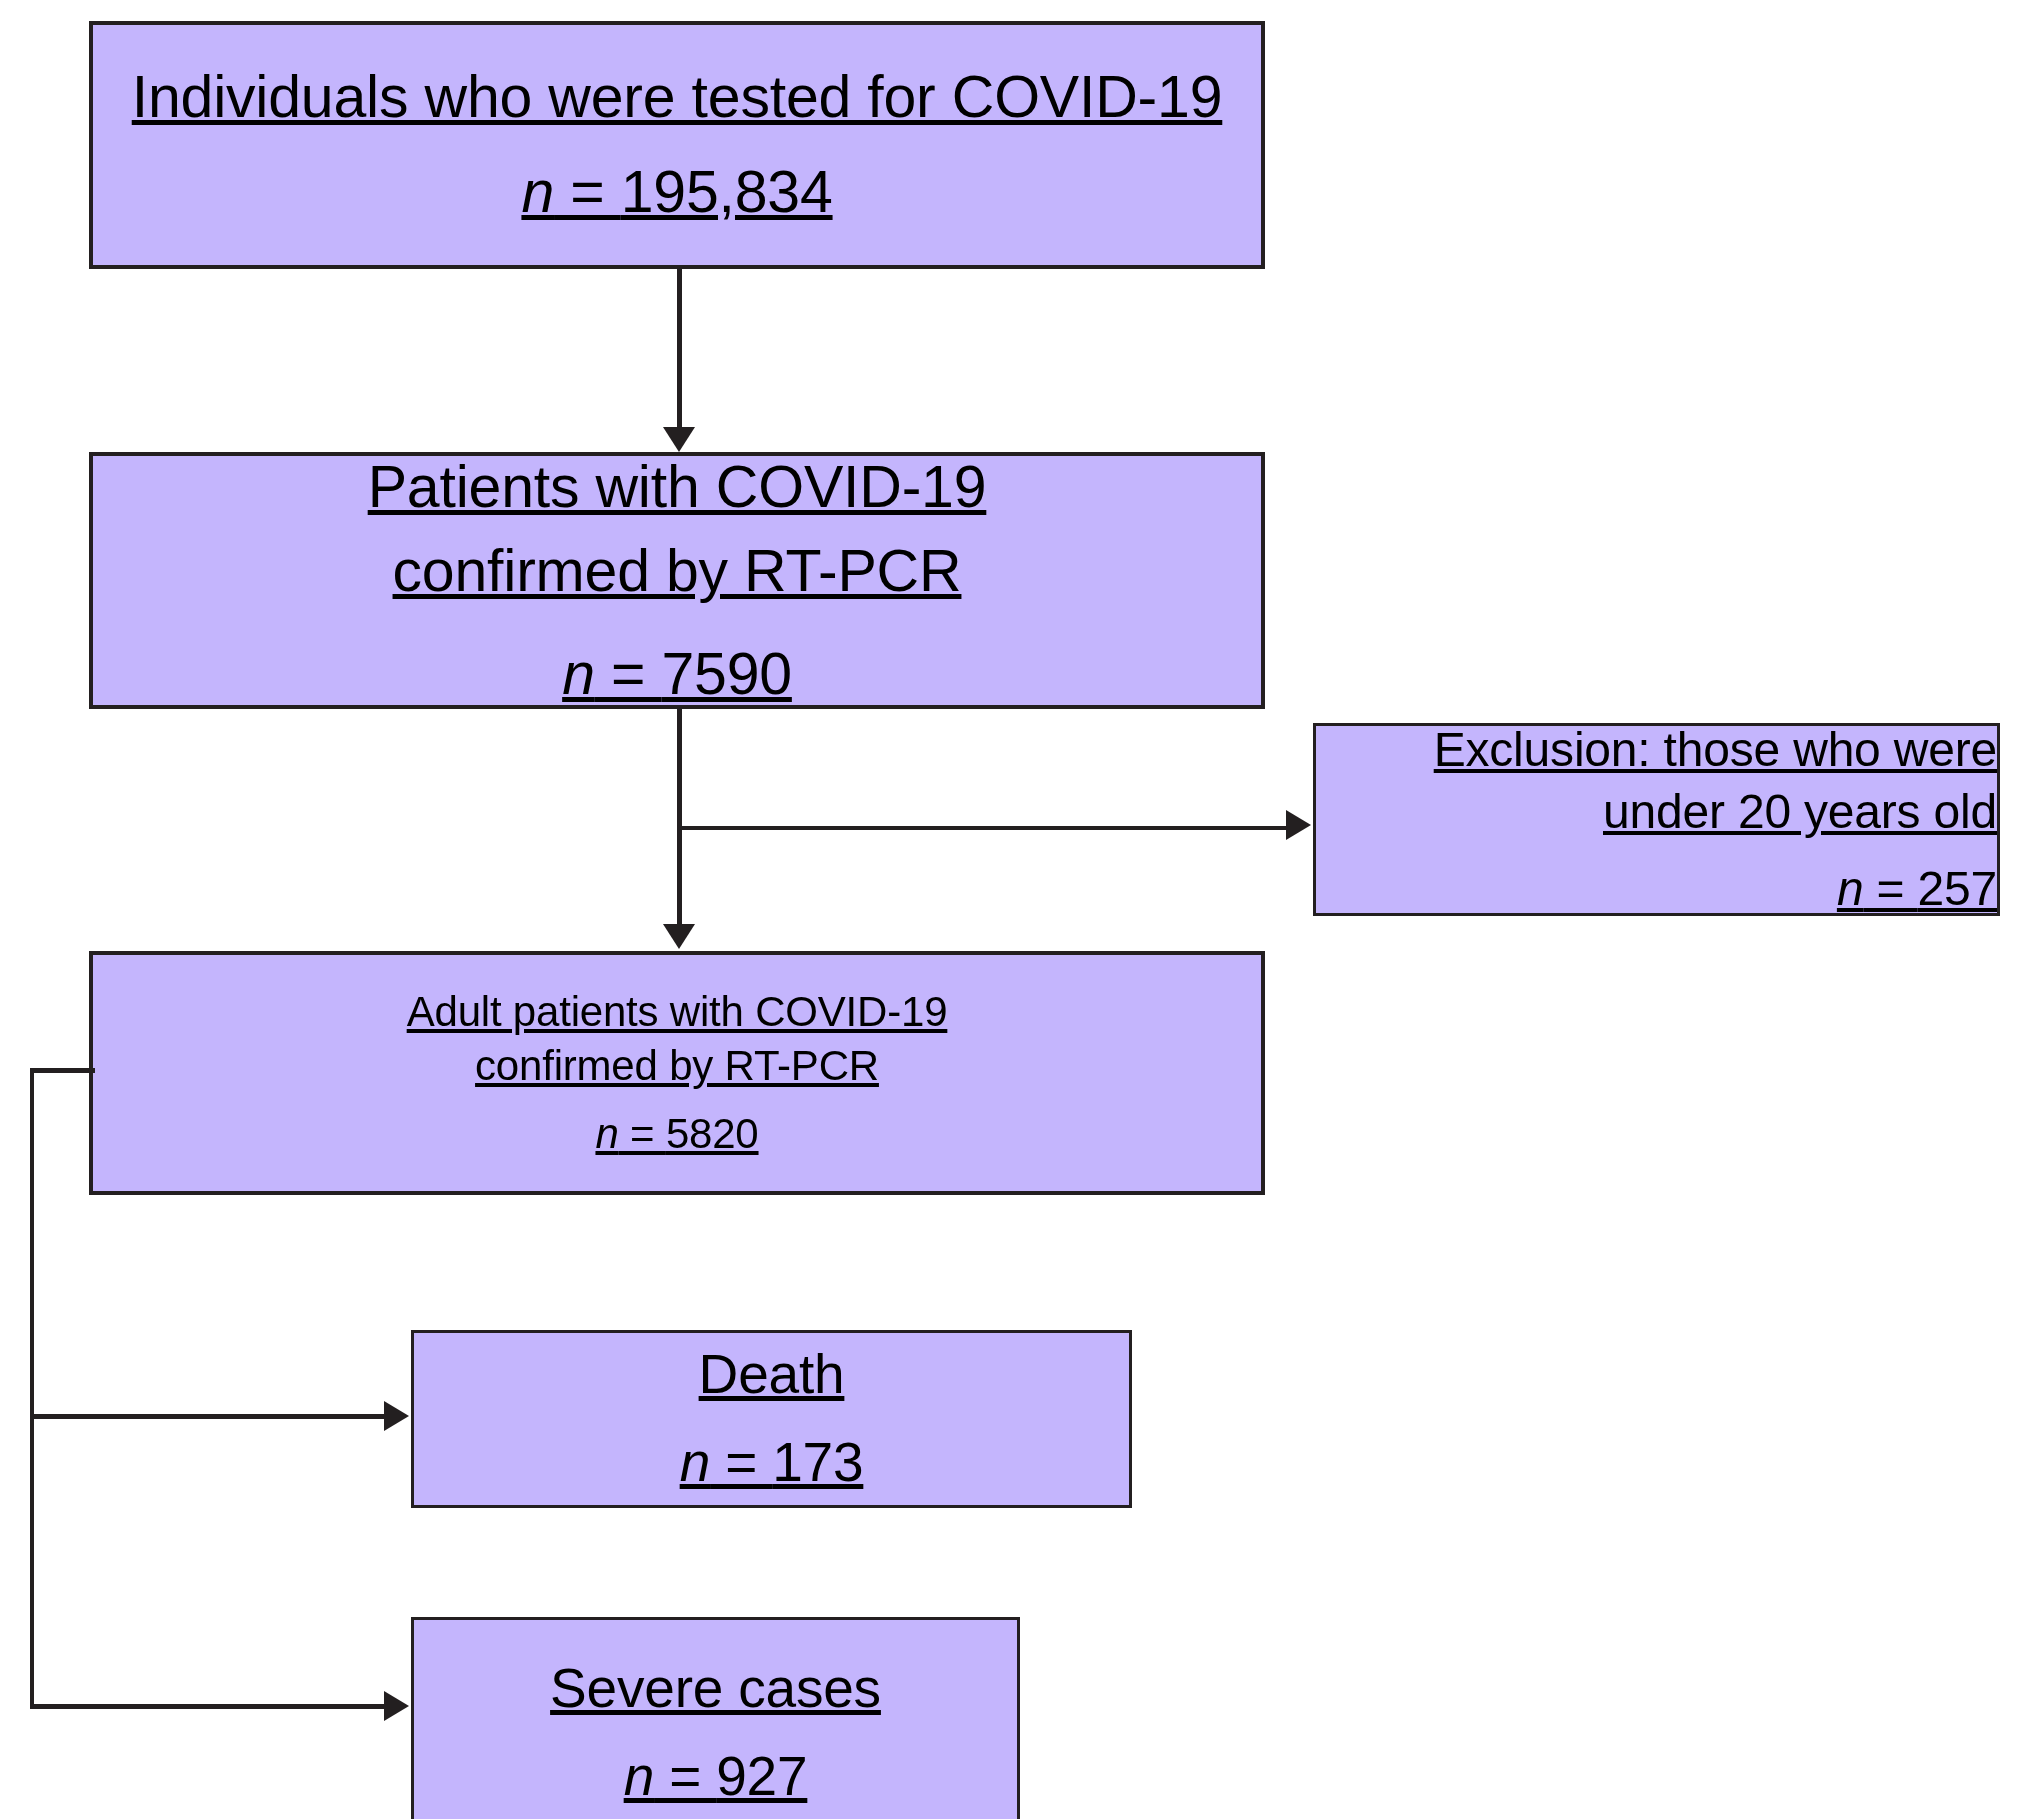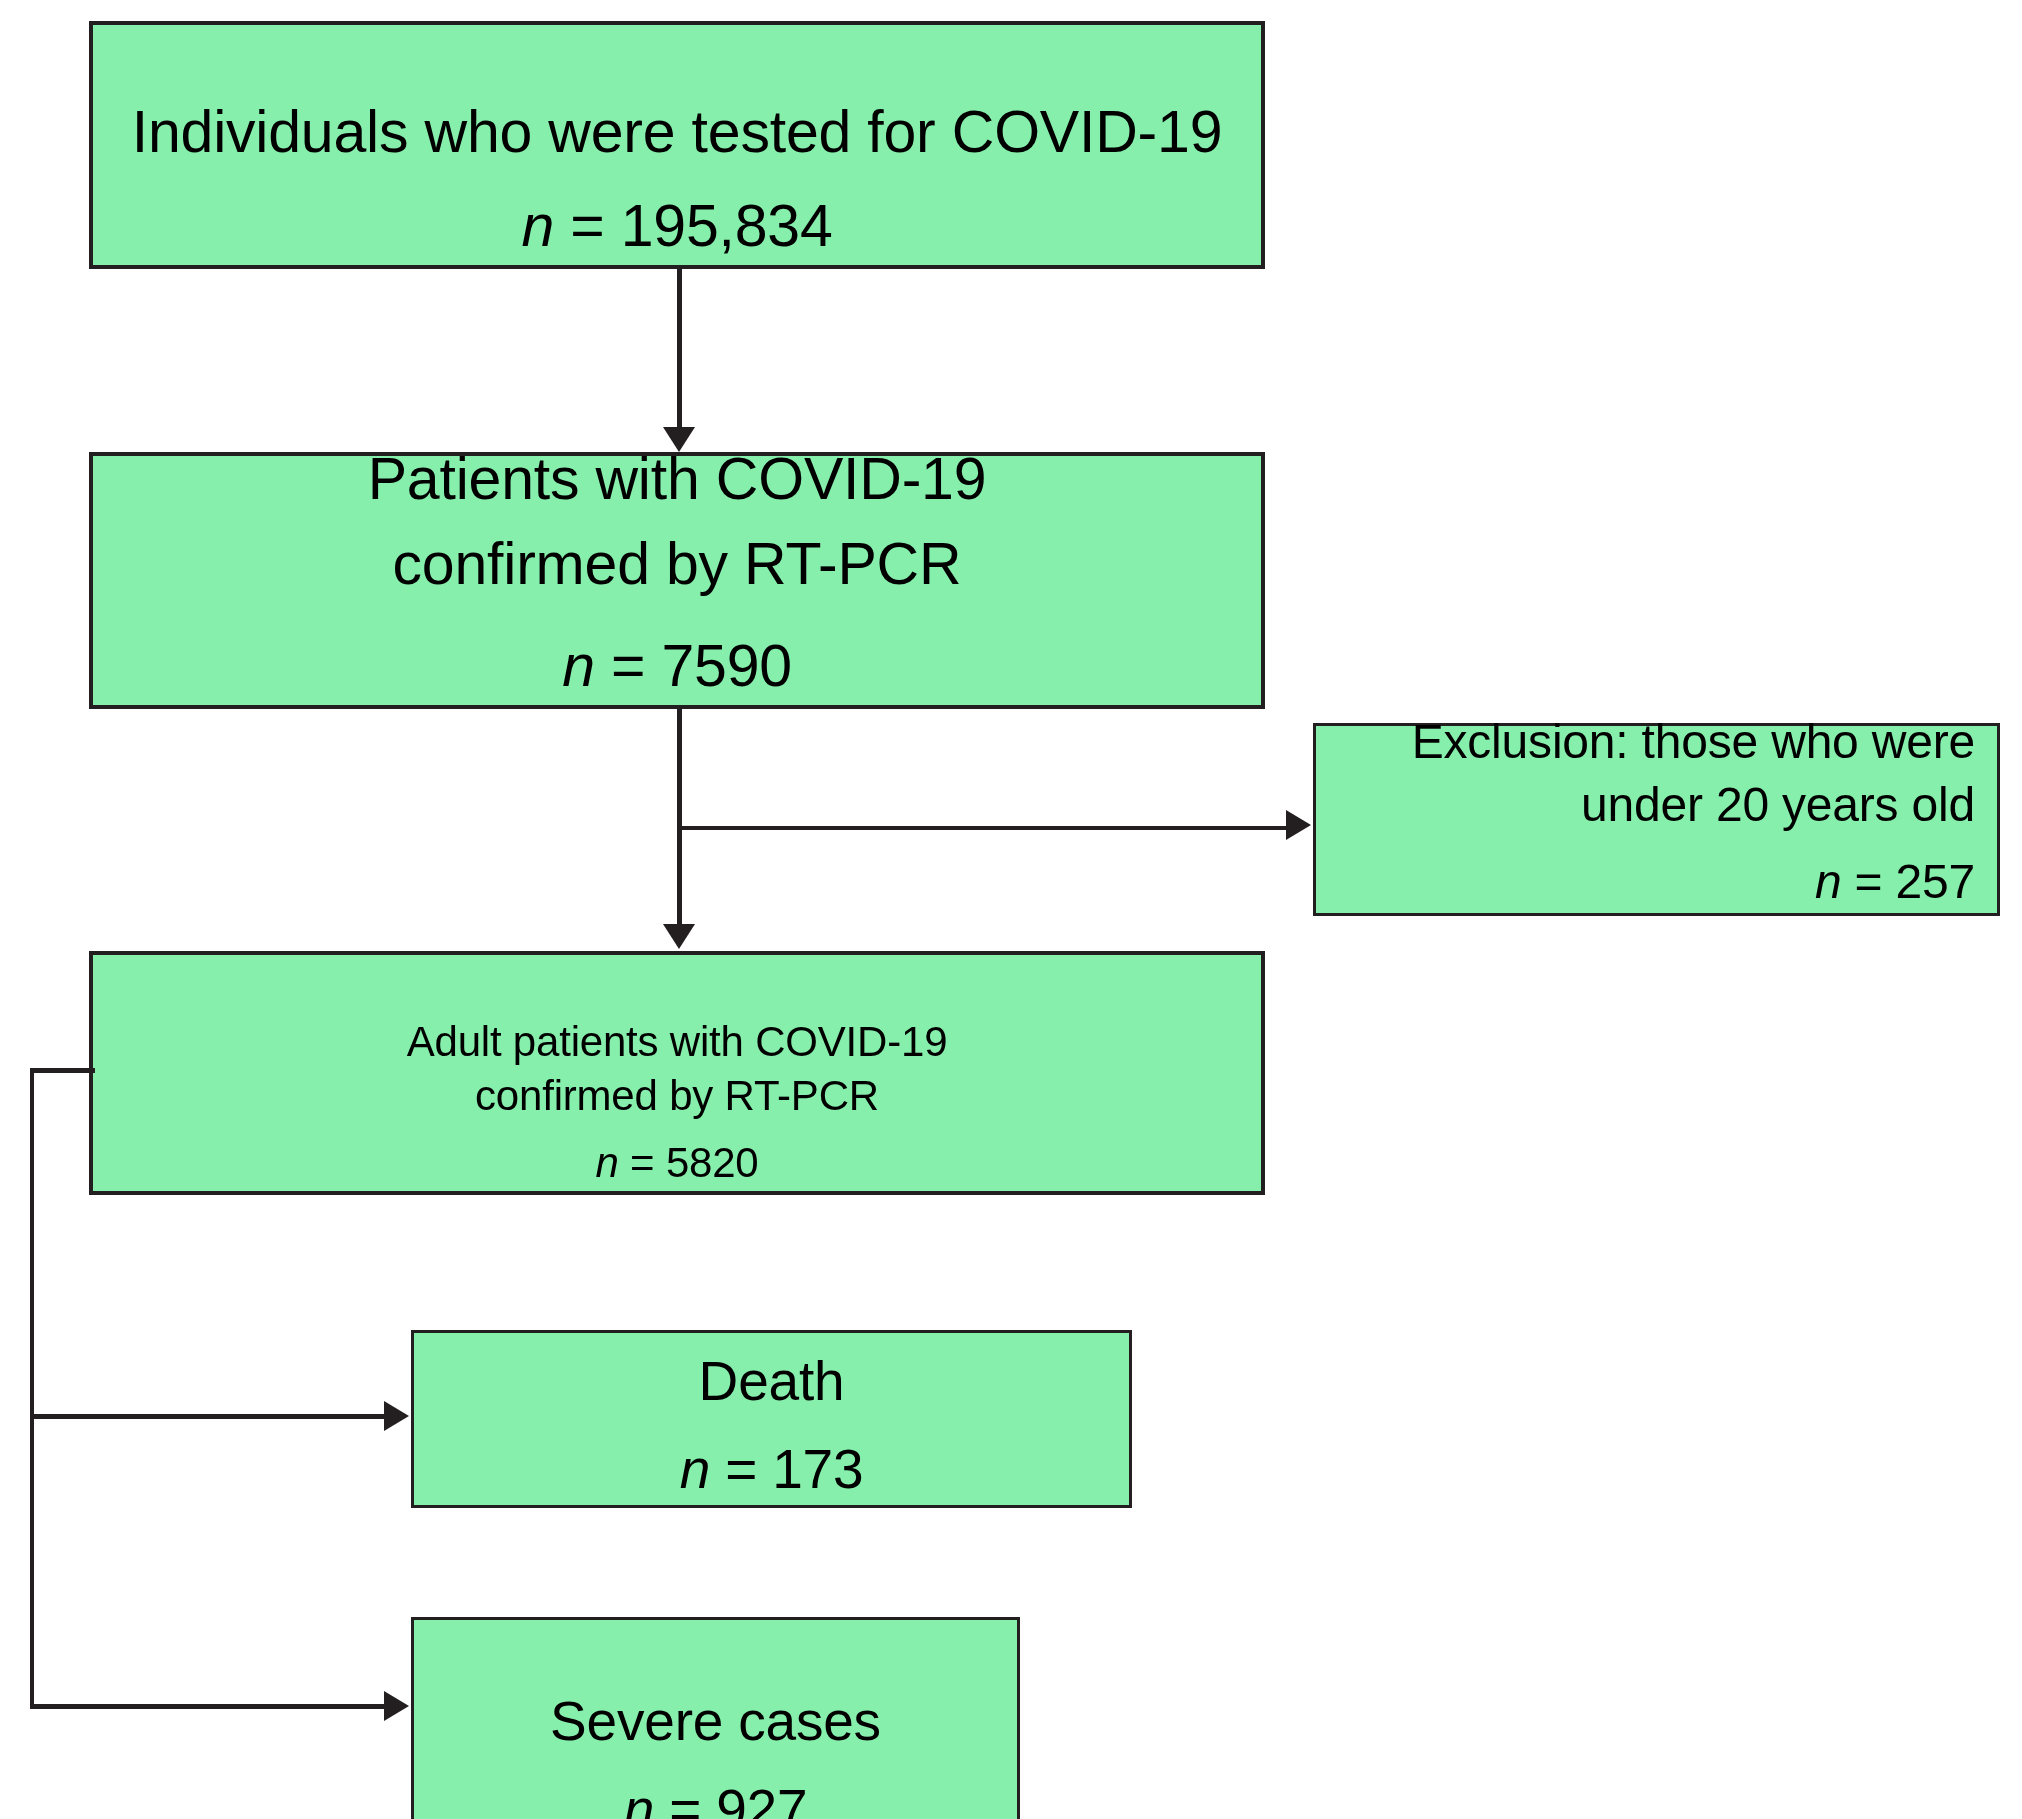--- a/index.html
+++ b/index.html
@@ -15,40 +15,41 @@
     width: 2022px;
     height: 1819px;
     background: #ffffff;
     overflow: hidden;
   }
   
   .fbox {
     position: absolute;
     box-sizing: border-box;
     border: 4.8px solid #231f20;
-    background: #86efac;
+    background: #c4b5fd;
     display: flex;
     flex-direction: column;
     align-items: center;
-    justify-content: flex-end;
+    justify-content: center;
     text-align: center;
     color: #000000;
     line-height: 1.30;
     letter-spacing: -0.2px;
+    text-decoration: underline;
   }
   .fbox .ln {
     display: block;
     white-space: nowrap;
   }
   .fbox.align-right {
     align-items: flex-end;
     text-align: right;
   }
   .fbox.align-right .ln {
-    padding-right: 22px;
+    padding-right: 0;
   }
   .nline {
     margin-top: 0.30em;
   }
   .nline em {
     font-style: italic;
   }
 
   
   #box-tested   { left: 89px;   top: 21px;   width: 1176px; height: 248px; font-size: 59px; }

